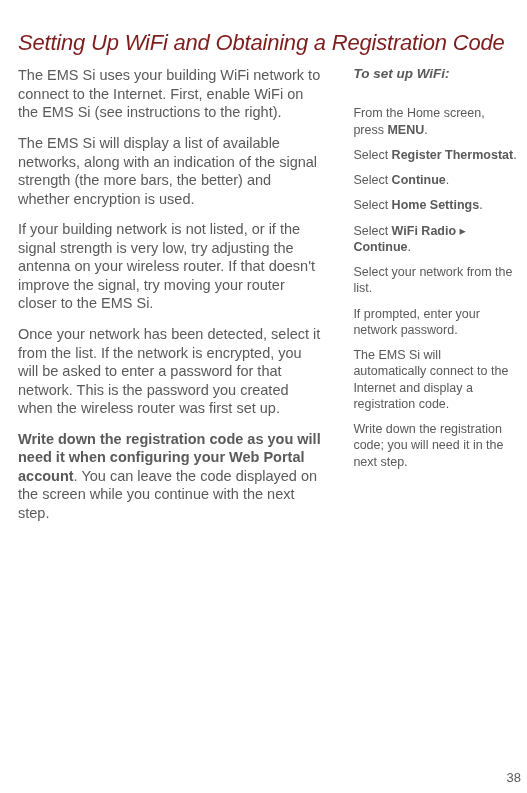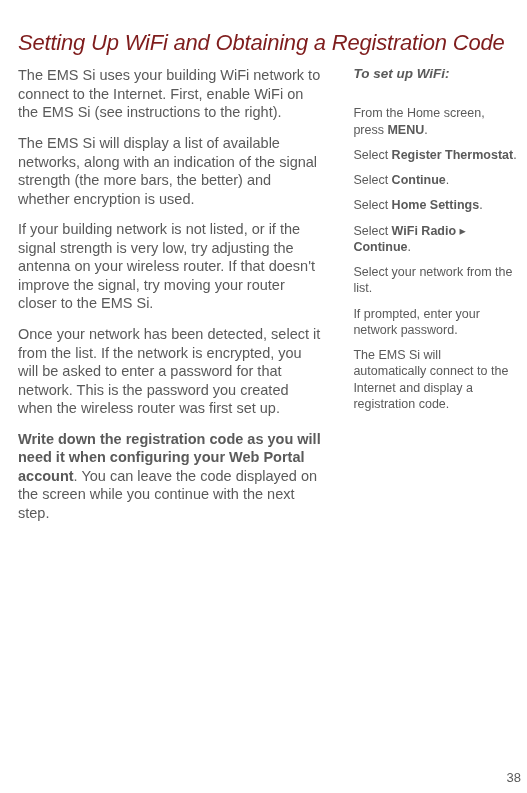--- a/index.html
+++ b/index.html
@@ -87,16 +87,17 @@
 
     <p class="side-para"><span>Select </span><span class="b">Continue</span><span>.</span></p>
 
     <p class="side-para"><span>Select </span><span class="b">Home Settings</span><span>.</span></p>
 
     <p class="side-para"><span>Select </span><span class="b">WiFi Radio</span><span> ▸ </span><span class="b">Continue</span><span>.</span></p>
 
     <p class="side-para">Select your network from the list.</p>
     <p class="side-para">If prompted, enter your network password.</p>
     <p class="side-para">The EMS Si will automatically connect to the Internet and display a registration code.</p>
+    <p class="side-para">Write down the registration code; you will need it in the next step.</p>
   </div>
 </div>
 
 <div class="page-num">38</div>
 
 </body></html>

